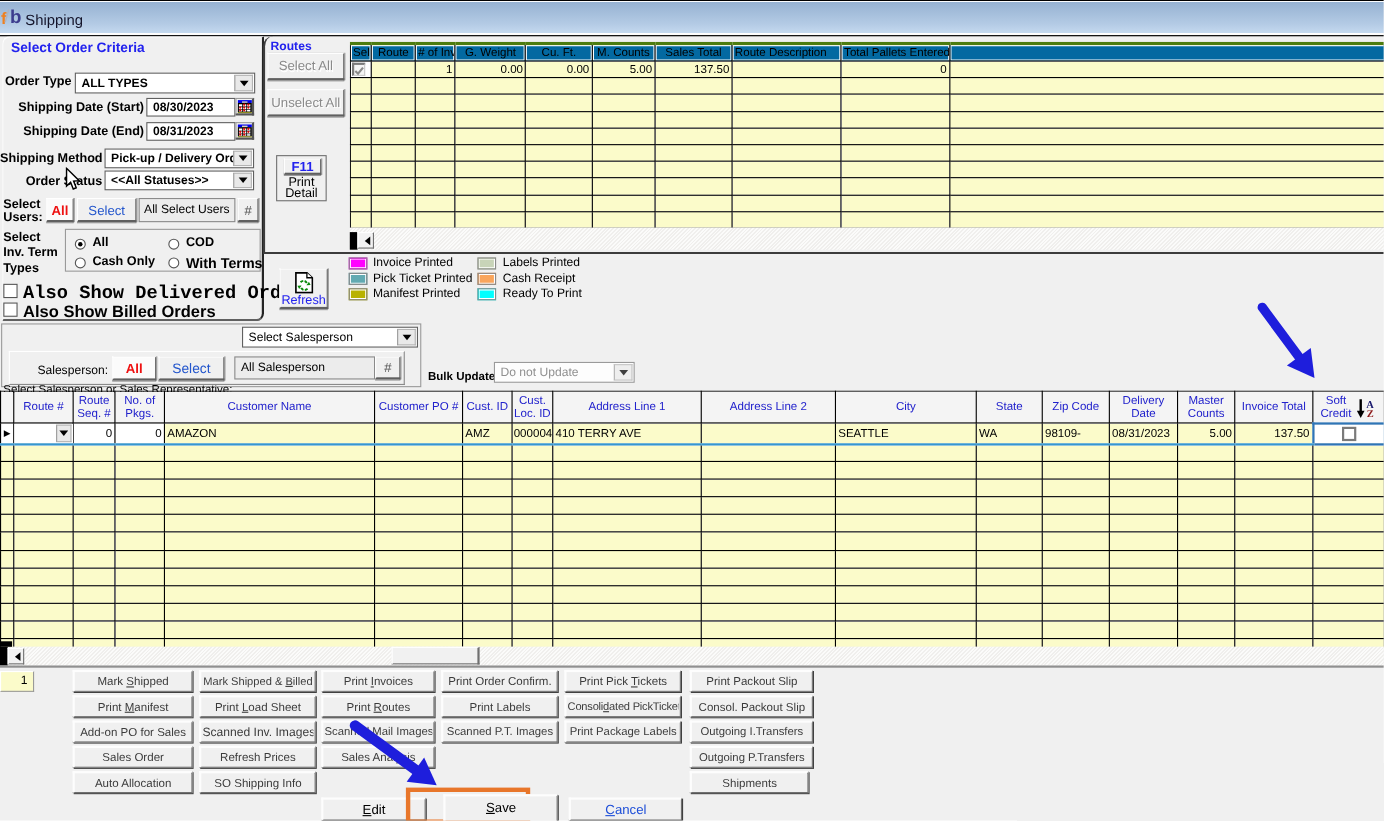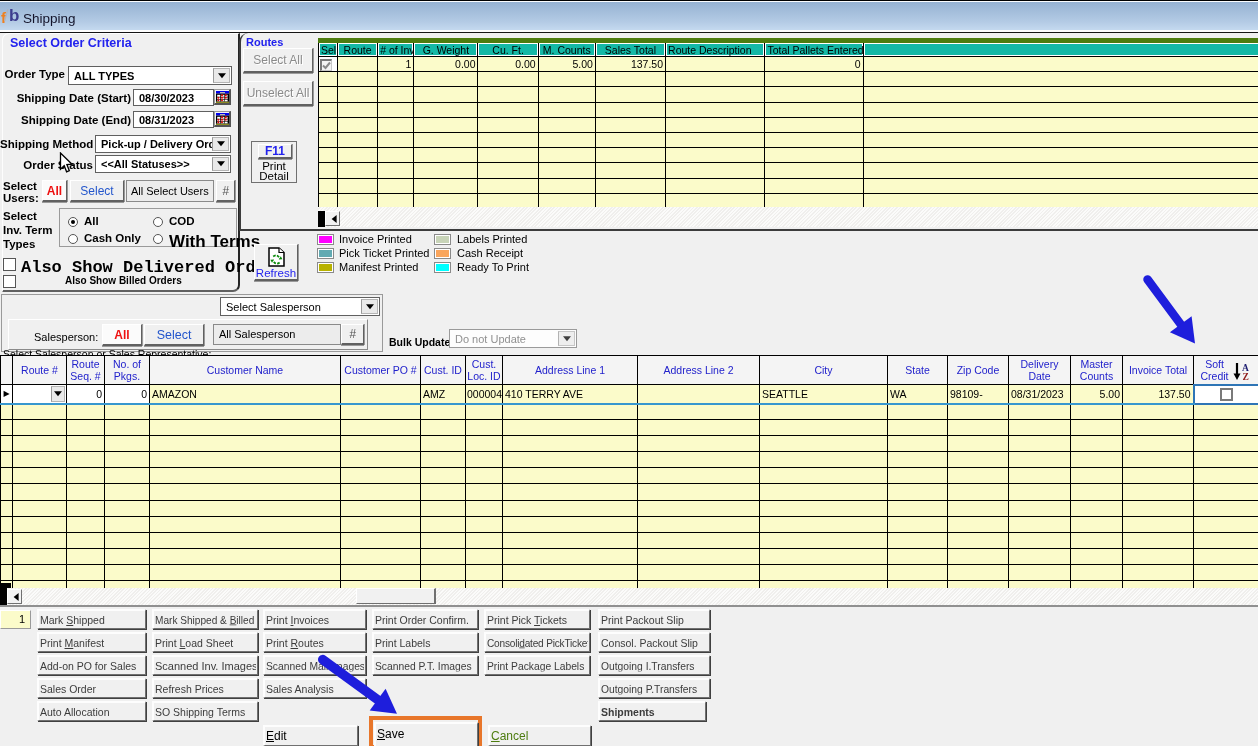--- a/index.html
+++ b/index.html
@@ -41,34 +41,34 @@
 .btn3d { position:absolute; background:#f0f0f0;
   border-top:1px solid #ffffff; border-left:1px solid #ffffff;
   border-right:1px solid #606060; border-bottom:2px solid #606060;
   box-shadow:1px 0 0 #9a9a9a, 0 1px 0 #9a9a9a;
   text-align:center; font-size:12px; }
 .btn3d .ct { position:absolute; left:0; right:0; top:50%; transform:translateY(-50%); white-space:nowrap; }
 .gbtn { position:absolute; background:#f0f0f0;
   border-top:2px solid #fdfdfd; border-left:2px solid #fdfdfd;
   border-right:1px solid #707070; border-bottom:1px solid #707070;
   box-shadow:1px 1px 0 #404040;
-  font-size:10.5px; color:#3c3c3c; }
+  text-align:center; font-size:10.5px; color:#3c3c3c;margin-left:29px; }
 .gbtn .ct { position:absolute; left:1px; right:1px; top:50%; transform:translateY(-50%); white-space:nowrap; overflow:hidden; }
 .cbx { position:absolute; width:13px; height:13px; background:#fff; border:1px solid #555; }
 .radio { position:absolute; width:10px; height:10px; background:#fff; border:1px solid #555; border-radius:50%; }
 .radio.on:after { content:""; position:absolute; left:2px; top:2px; width:4px; height:4px; background:#000; border-radius:50%; }
 .sw { position:absolute; width:17px; height:11px; border:1px solid #8a8a8a; box-shadow:inset 0 0 0 1px #fff; }
 
 
 table { border-collapse:collapse; table-layout:fixed; }
 #routesTbl { width:943px; }
 #routesClip { position:absolute; left:318px; top:38px; width:940px; height:169px; overflow:hidden; }
 #routesTbl td, #routesTbl th { border:1px solid #000; overflow:hidden; white-space:nowrap; padding:0 2px; }
-#routesTbl th { background:#14b8a6; font-weight:normal; font-size:10.5px; height:16px;
-  border-top:5px solid #4d7c0f; box-shadow:inset 0 0 0 1px #fff; }
+#routesTbl th { background:#0369a1; font-weight:normal; font-size:10.5px; height:16px;
+  border-top:3px solid #4d7c0f; box-shadow:inset 0 0 0 1px #fff; }
 #routesTbl td { background:#fbfbca; height:15.2px; font-size:10.5px; }
 #routesTbl td.r { text-align:right; }
 #mainTbl { width:1259px; }
 #mainClip { position:absolute; left:0px; top:355px; width:1258px; height:233px; overflow:hidden; }
 #mainTbl td, #mainTbl th { border:1px solid #000; overflow:hidden; white-space:nowrap; padding:0 1px; }
 #mainTbl th { background:#f4f4f4; font-weight:normal; font-size:10.5px; color:#2222cc; height:29px; line-height:12px; }
 #mainTbl td { background:#fbfbca; height:16.1px; font-size:10.5px; padding:0 2px; }
 #mainTbl td.r { text-align:right; }
 #mainTbl td.w { background:#fff; }
 #mainTbl tr.sel td { height:19px; border-bottom:2px solid #3697cf; }
@@ -187,26 +187,26 @@
 
 <div class="abs b nw" style="left:3px;top:209px;line-height:14px;font-size:11.5px;">Select<br>Inv. Term<br>Types</div>
 <div class="abs" style="left:59px;top:208px;width:178px;height:39px;border:1px solid #9a9a9a;"></div>
 <div class="radio on" style="left:68px;top:217px;"></div>
 <div class="abs b nw" style="left:84px;top:215px;font-size:11.5px;">All</div>
 <div class="radio" style="left:153px;top:217px;"></div>
 <div class="abs b nw" style="left:169px;top:215px;font-size:11.5px;">COD</div>
 <div class="radio" style="left:68px;top:234px;"></div>
 <div class="abs b nw" style="left:84px;top:232px;font-size:11.5px;">Cash Only</div>
 <div class="radio" style="left:153px;top:234px;"></div>
-<div class="abs b nw" style="left:169px;top:232px;font-size:17px;">With Terms</div>
+<div class="abs b nw" style="left:169px;top:232px;font-size:13px;">With Terms</div>
 
 <div class="cbx" style="left:3px;top:258px;"></div>
 <div class="abs b nw" style="left:21px;top:258px;font-size:17px;font-family:Liberation Mono, monospace;">Also Show Delivered Orders</div>
 <div class="cbx" style="left:3px;top:275px;"></div>
-<div class="abs b nw" style="left:21px;top:275px;font-size:10px;margin-left:44px;">Also Show Billed Orders</div>
+<div class="abs b nw" style="left:21px;top:275px;font-size:15px;">Also Show Billed Orders</div>
 
 <div class="abs b nw" style="left:246px;top:36px;color:#2222ee;">Routes</div>
 <div class="btn3d" style="left:243px;top:48px;width:70px;height:25px;">
       <span class="ct" style="color:#8a8a8a;text-shadow:1px 1px 0 #fff;">Select All</span>
     </div>
 <div class="btn3d" style="left:243px;top:81px;width:70px;height:25px;">
       <span class="ct" style="color:#8a8a8a;text-shadow:1px 1px 0 #fff;">Unselect All</span>
     </div>
 <div class="abs" style="left:251px;top:141px;width:46px;height:42px;border:1px solid #707070;background:#f0f0f0;">
   <div class="btn3d" style="left:6px;top:2px;width:34px;height:15px;">
@@ -811,35 +811,35 @@
       <span class="ct">Sales Analysis</span>
     </div>
 <div class="gbtn" style="left:598px;top:678px;width:112px;height:20px;">
       <span class="ct" style="font-size:10.3px;">Outgoing P.Transfers</span>
     </div>
 
 <div class="gbtn" style="left:37px;top:701px;width:109px;height:20px;">
       <span class="ct">Auto Allocation</span>
     </div>
 <div class="gbtn" style="left:152px;top:701px;width:106px;height:20px;">
-      <span class="ct">SO Shipping Terms</span>
-    </div>
-<div class="gbtn" style="left:598px;top:701px;width:108px;height:20px;font-weight:bold;">
+      <span class="ct">SO Shipping Info</span>
+    </div>
+<div class="gbtn" style="left:598px;top:701px;width:108px;height:20px;">
       <span class="ct">Shipments</span>
     </div>
 
 <div class="gbtn" style="left:263px;top:725px;width:95px;height:21px;">
       <span class="ct" style="color:#000000;font-size:12px;"><u>E</u>dit</span>
     </div>
 <div class="abs" style="left:369px;top:716px;width:113px;height:33px;border:4px solid #e8762a;"></div>
 <div class="gbtn" style="left:374px;top:722px;width:104px;height:26px;">
       <span class="ct" style="color:#000;font-size:12px;margin-top:-2px;"><u>S</u>ave</span>
     </div>
 <div class="gbtn" style="left:488px;top:725px;width:103px;height:21px;">
-      <span class="ct" style="color:#4d7c0f;font-size:12px;"><u>C</u>ancel</span>
+      <span class="ct" style="color:#1d4ed8;font-size:12px;"><u>C</u>ancel</span>
     </div>
 
 <svg class="abs" style="left:1130px;top:265px;" width="80" height="90" viewBox="0 0 80 90">
   <line x1="17.5" y1="14.4" x2="53.1" y2="62.5" stroke="#1e1edc" stroke-width="8.5" stroke-linecap="round"></line>
   <path d="M65 78.6 L39.9 67.3 L61.6 51.3 Z" fill="#1e1edc"></path>
 </svg>
 <svg class="abs" style="left:310px;top:648px;" width="100" height="80" viewBox="0 0 100 80">
   <line x1="12.7" y1="11.6" x2="70.8" y2="54" stroke="#1e1edc" stroke-width="9.5" stroke-linecap="round"></line>
   <path d="M87 65.8 L59.7 62.6 L75.6 40.7 Z" fill="#1e1edc"></path>
 </svg>

